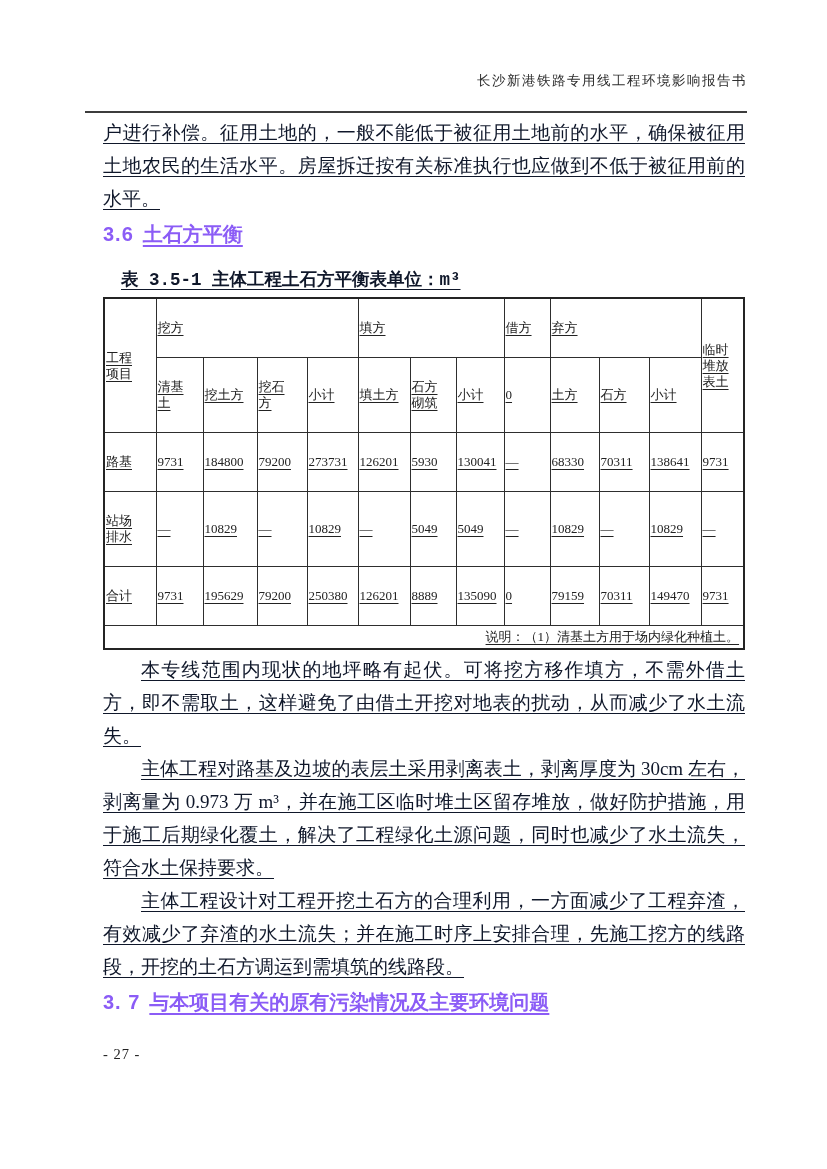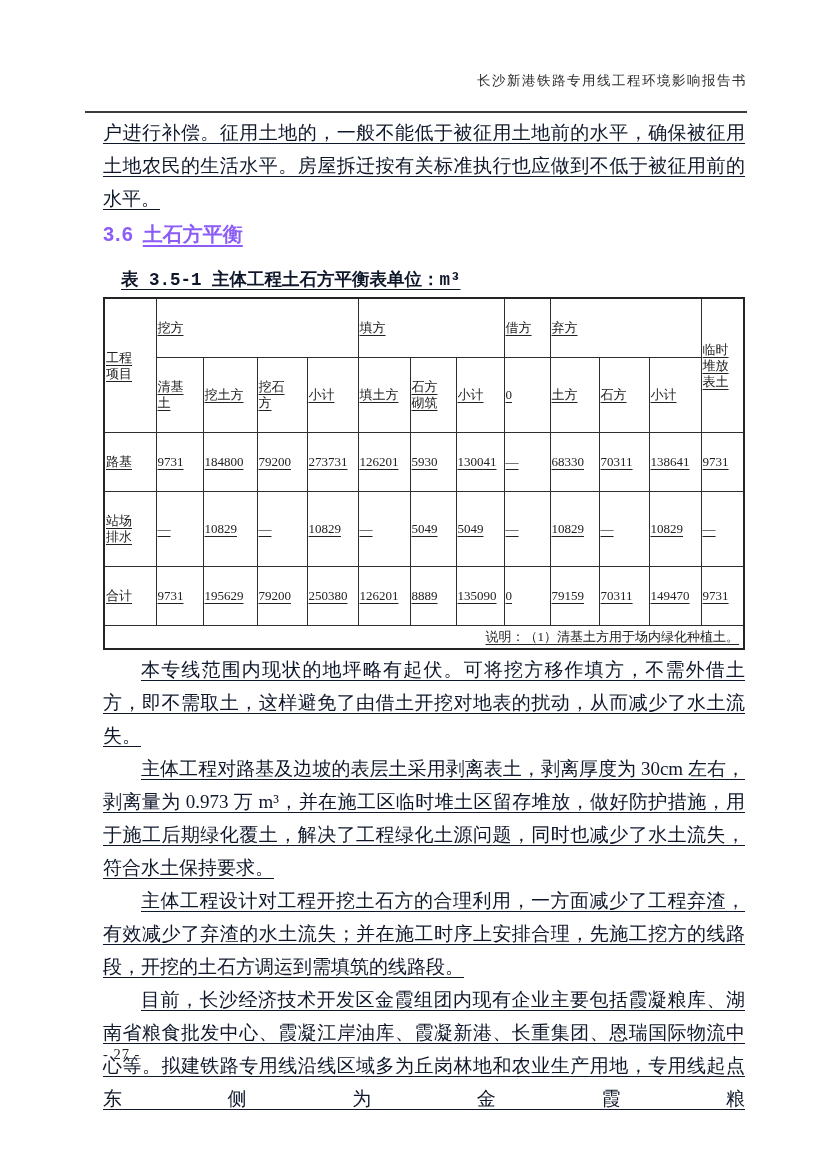--- a/index.html
+++ b/index.html
@@ -204,22 +204,24 @@
           </tr>
         </tbody>
       </table>
 
     <p class="indent">本专线范围内现状的地坪略有起伏。可将挖方移作填方，不需外借土方，即不需取土，这样避免了由借土开挖对地表的扰动，从而减少了水土流失。</p>
 
     <p class="indent">主体工程对路基及边坡的表层土采用剥离表土，剥离厚度为 30cm 左右，剥离量为 0.973 万 m³，并在施工区临时堆土区留存堆放，做好防护措施，用于施工后期绿化覆土，解决了工程绿化土源问题，同时也减少了水土流失，符合水土保持要求。</p>
 
     <p class="indent">主体工程设计对工程开挖土石方的合理利用，一方面减少了工程弃渣，有效减少了弃渣的水土流失；并在施工时序上安排合理，先施工挖方的线路段，开挖的土石方调运到需填筑的线路段。</p>
 
-
-    <p class="indent last-just">目前，长沙经济技术开发区金霞组团内现有企业主要包括霞凝粮库、湖南省粮食批发中心、霞凝江岸油库、霞凝新港、长重集团、恩瑞国际物流中心等。拟建铁路专用线沿线区域多为丘岗林地和农业生产用地，专用线起点东侧为金霞粮</p>
+    <h2 class="sec">
+      <span class="num">3. 7</span><span class="ttl">与本项目有关的原有污染情况及主要环境问题</span>
+    </h2>
+
 
   </div>
 
   <div class="pg-footer">
     <span>- 27 -</span>
   </div>
 
 </div>
 
 </body></html>

